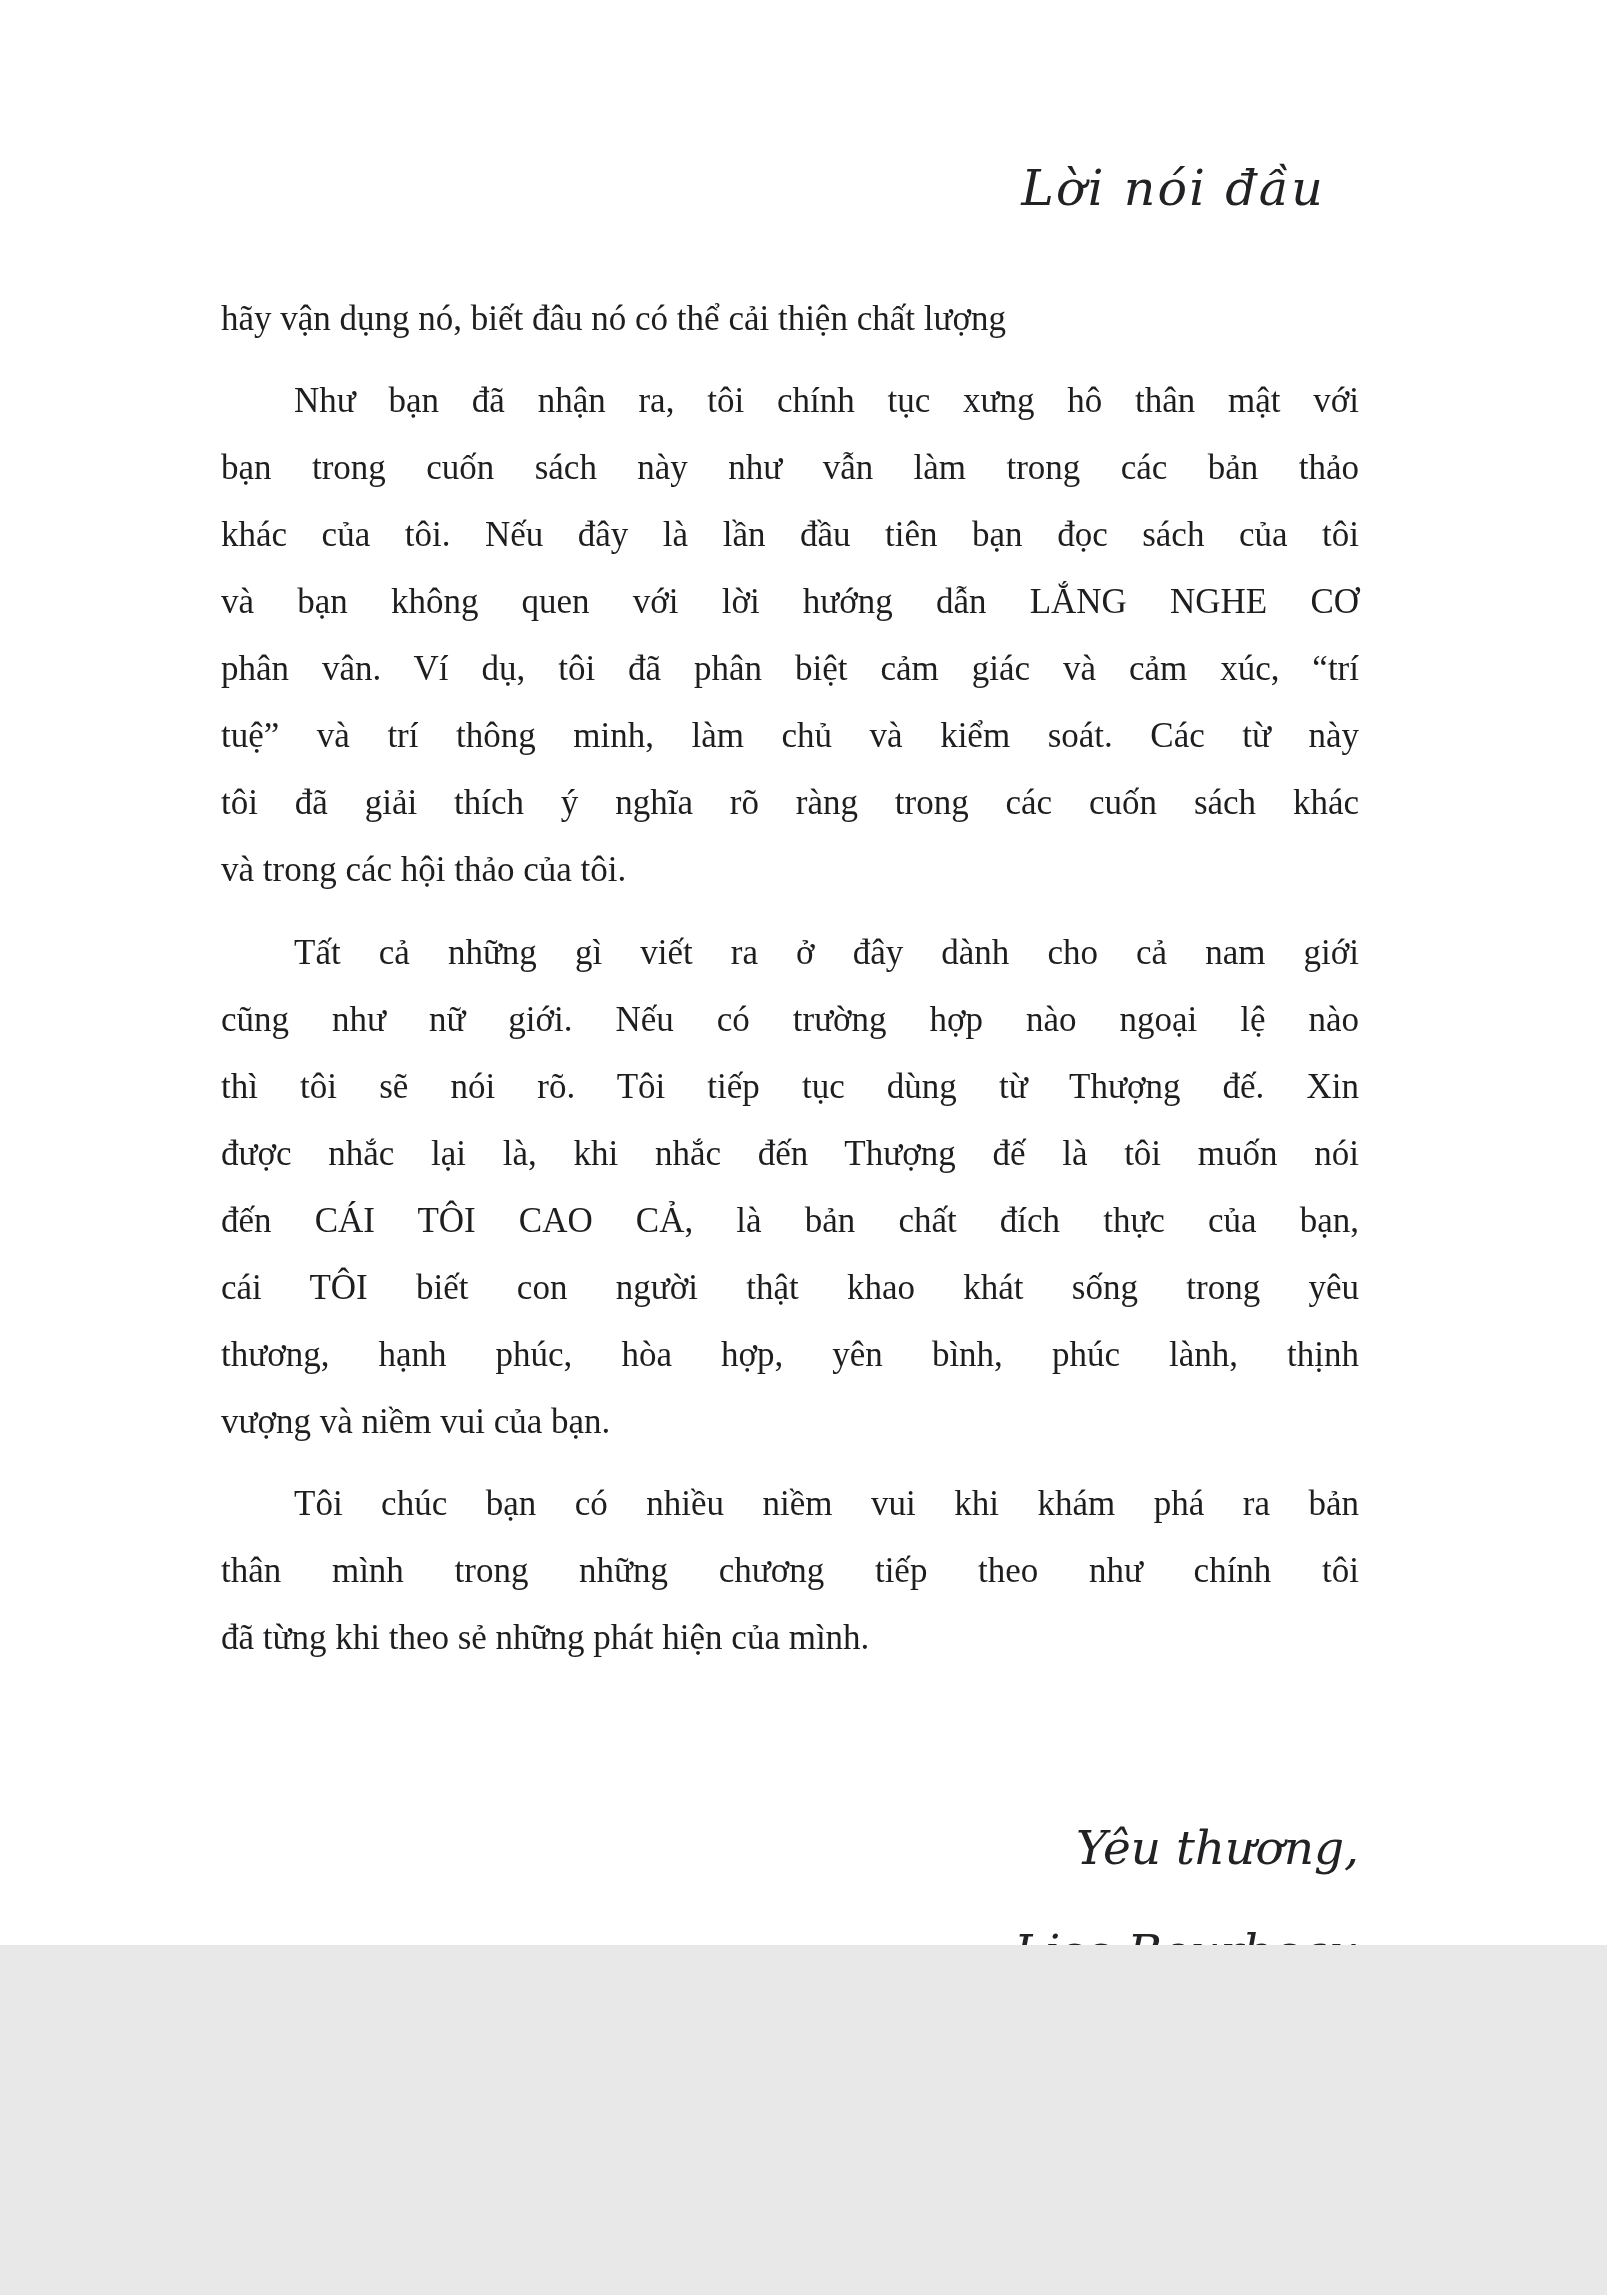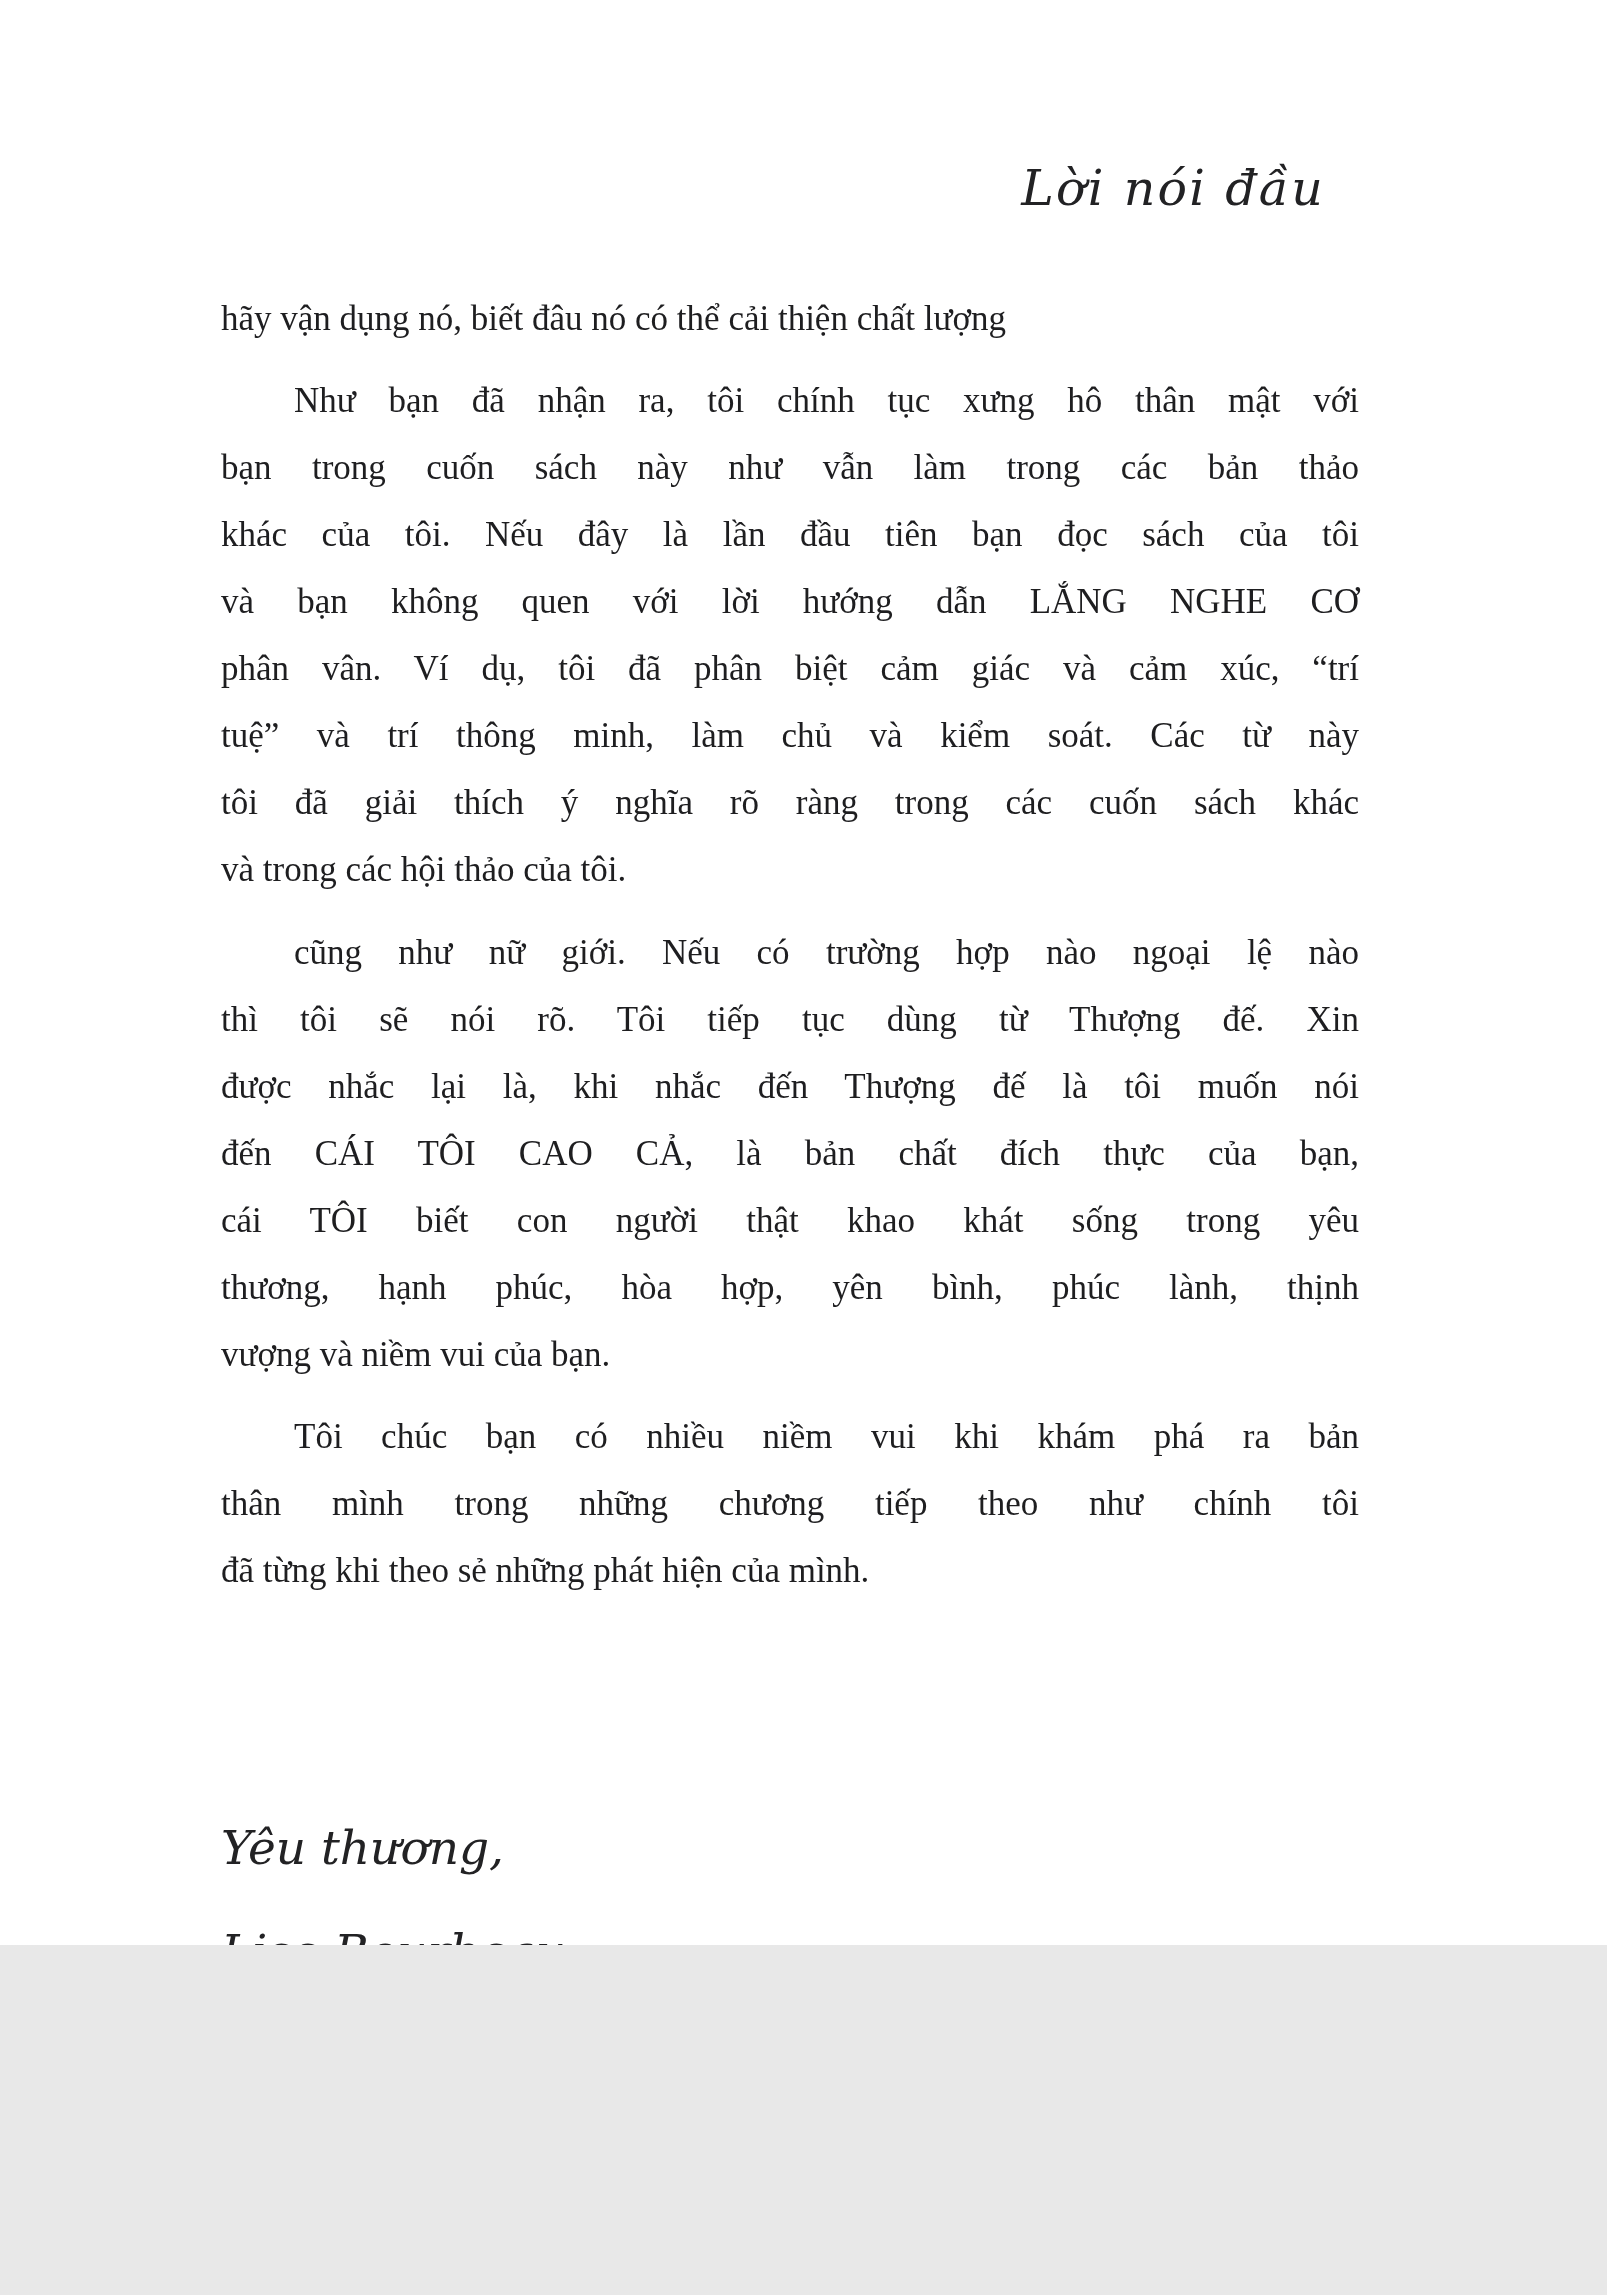--- a/index.html
+++ b/index.html
@@ -54,20 +54,21 @@
   }
   .para.indented .line:first-child {
     text-indent: 73px;
   }
   
   .signature {
     position: absolute;
     top: 1813px;
     left: 221px;
     right: 249px;
+    text-align: right;
     font-family: "DejaVu Serif", "Liberation Serif", serif;
     font-style: italic;
     font-size: 47px;
     color: #222224;
   }
   .signature .closing {
     line-height: 69px;
     margin-bottom: 35px;
   }
   .signature .author {
@@ -109,20 +110,21 @@
         <div class="line">Như bạn đã nhận ra, tôi chính tục xưng hô thân mật với</div>
         <div class="line">bạn trong cuốn sách này như vẫn làm trong các bản thảo</div>
         <div class="line">khác của tôi. Nếu đây là lần đầu tiên bạn đọc sách của tôi</div>
         <div class="line">và bạn không quen với lời hướng dẫn LẮNG NGHE CƠ</div>
         <div class="line">phân vân. Ví dụ, tôi đã phân biệt cảm giác và cảm xúc, “trí</div>
         <div class="line">tuệ” và trí thông minh, làm chủ và kiểm soát. Các từ này</div>
         <div class="line">tôi đã giải thích ý nghĩa rõ ràng trong các cuốn sách khác</div>
         <div class="line">và trong các hội thảo của tôi.</div>
       </div>
       <div class="para indented">
+        <div class="line">Tất cả những gì viết ra ở đây dành cho cả nam giới</div>
         <div class="line">cũng như nữ giới. Nếu có trường hợp nào ngoại lệ nào</div>
         <div class="line">thì tôi sẽ nói rõ. Tôi tiếp tục dùng từ Thượng đế. Xin</div>
         <div class="line">được nhắc lại là, khi nhắc đến Thượng đế là tôi muốn nói</div>
         <div class="line">đến CÁI TÔI CAO CẢ, là bản chất đích thực của bạn,</div>
         <div class="line">cái TÔI biết con người thật khao khát sống trong yêu</div>
         <div class="line">thương, hạnh phúc, hòa hợp, yên bình, phúc lành, thịnh</div>
         <div class="line">vượng và niềm vui của bạn.</div>
       </div>
       <div class="para indented">
         <div class="line">Tôi chúc bạn có nhiều niềm vui khi khám phá ra bản</div>

